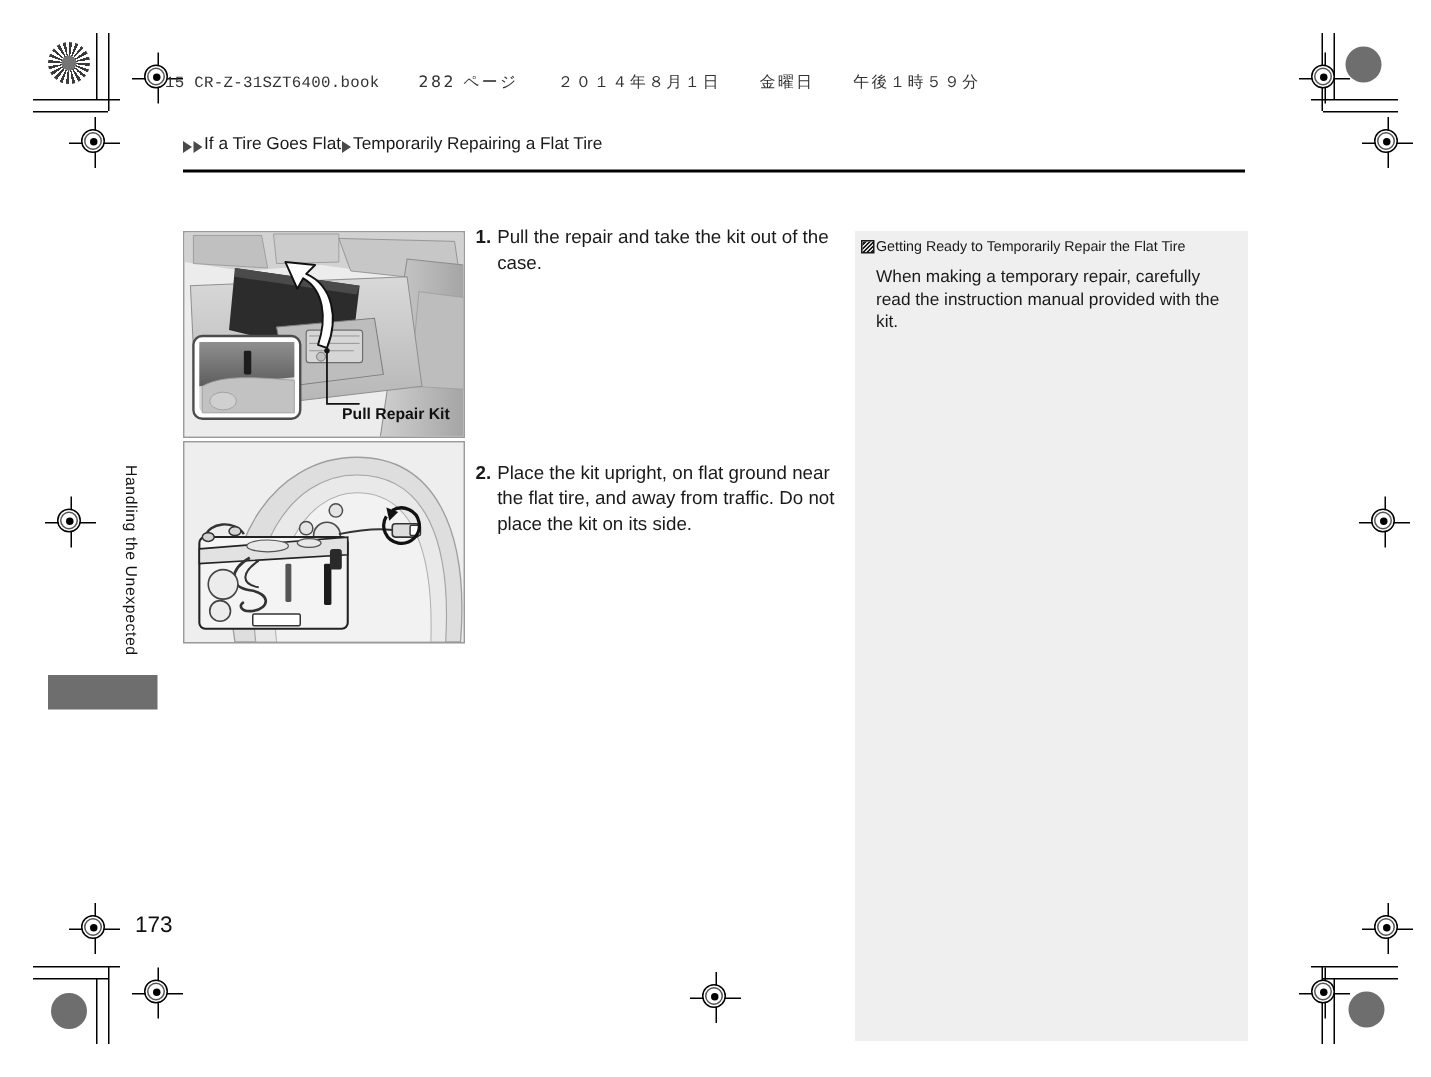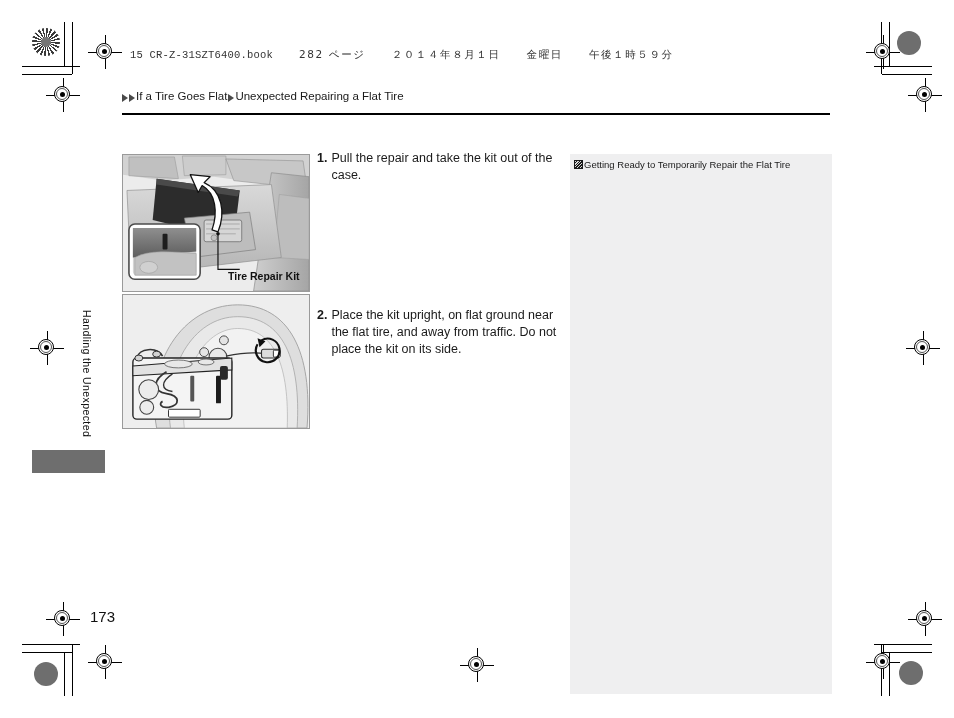--- a/index.html
+++ b/index.html
@@ -84,21 +84,20 @@
   
   .book-line {
     position: absolute;
     left: 110px;
     top: 48px;
     font-family: "Liberation Mono", monospace;
     font-size: 10.5px;
     color: #333;
     letter-spacing: 0.2px;
     white-space: nowrap;
-    margin-left: 20px;
   }
   .book-line .jp { font-family: "DejaVu Sans", sans-serif; letter-spacing: 1.6px; }
 
   .breadcrumb {
     position: absolute;
     left: 122px;
     top: 90px;
     font-size: 11px;
     color: #1a1a1a;
     display: flex;
@@ -349,21 +348,21 @@
   <span class="jp">金曜日</span>
   &nbsp;&nbsp;
   <span class="jp">午後１時５９分</span>
 </div>
 
 <div class="breadcrumb">
   <span class="tri"></span>
   <span class="tri"></span>
   <span class="bc-text">If a Tire Goes Flat</span>
   <span class="tri" style="margin-left:1px;"></span>
-  <span class="bc-text">Unexpected Repairing a Flat Tire</span>
+  <span class="bc-text">Temporarily Repairing a Flat Tire</span>
 </div>
 <div class="rule"></div>
 
 <div class="side-tab"></div>
 <div class="side-label">Handling the Unexpected</div>
 <div class="page-number">173</div>
 
 <div class="fig" id="fig1">
   <svg viewBox="0 0 188 138" preserveAspectRatio="none">
     <defs>
@@ -408,21 +407,21 @@
     <circle cx="96" cy="80" r="1.8" fill="#111"></circle>
 
     <rect x="6" y="70" width="72" height="56" rx="6" fill="#ffffff" stroke="#4c4c4c" stroke-width="1.6"></rect>
     <rect x="10" y="74" width="64" height="48" rx="4" fill="#d4d4d4"></rect>
     <path d="M10 74 L74 74 L74 98 L10 104 Z" fill="url(#g3)"></path>
     <rect x="40" y="80" width="5" height="16" rx="1" fill="#1d1d1d"></rect>
     <path d="M12 104 C 26 96, 48 98, 74 100 L74 122 L12 122 Z" fill="#c2c2c2" stroke="#9d9d9d" stroke-width="0.6"></path>
     <ellipse cx="26" cy="114" rx="9" ry="6" fill="#d0d0d0" stroke="#9d9d9d" stroke-width="0.6"></ellipse>
   </svg>
 </div>
-<div class="fig-label" id="fig1-label">Tire Repair Kit</div>
+<div class="fig-label" id="fig1-label">Pull Repair Kit</div>
 
 <div class="fig" id="fig2">
   <svg viewBox="0 0 188 135" preserveAspectRatio="none">
     <rect x="0" y="0" width="188" height="135" fill="#eeeeee"></rect>
 
     <path d="M34 135 C 22 70, 60 10, 116 10 C 168 10, 192 58, 186 135 Z" fill="#dedede" stroke="#9e9e9e" stroke-width="0.9"></path>
     <path d="M48 135 C 40 76, 70 22, 116 22 C 162 22, 180 66, 176 135 Z" fill="#e9e9e9" stroke="#a5a5a5" stroke-width="0.8"></path>
     <path d="M62 135 C 56 82, 80 34, 116 34 C 154 34, 168 74, 166 135 Z" fill="#f2f2f2" stroke="#b0b0b0" stroke-width="0.7"></path>
 
     <circle cx="82" cy="58" r="4.5" fill="#e4e4e4" stroke="#4a4a4a" stroke-width="1"></circle>
@@ -473,13 +472,14 @@
     <span class="step-num">2.</span>
     <span class="step-body">Place the kit upright, on flat ground near the flat tire, and away from traffic. Do not place the kit on its side.</span>
   </div>
 </div>
 
 <div class="note-panel">
   <div class="note-head">
     <span class="ref-icon"></span>
     <span>Getting Ready to Temporarily Repair the Flat Tire</span>
   </div>
+  <div class="note-body">When making a temporary repair, carefully read the instruction manual provided with the kit.</div>
 </div>
 
 </body></html>

